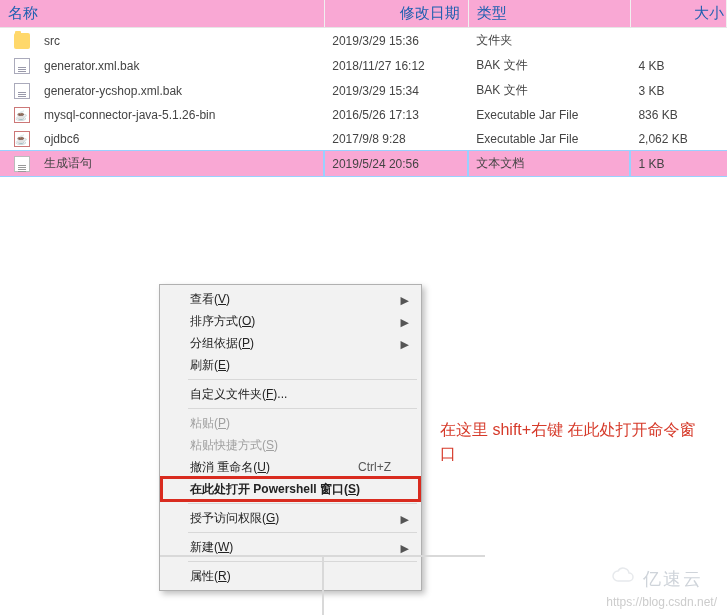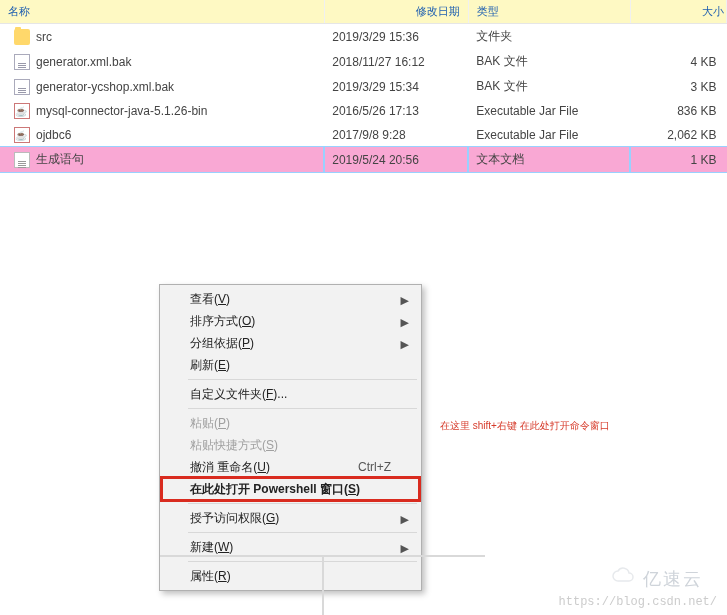--- a/index.html
+++ b/index.html
@@ -14,35 +14,35 @@
     overflow: hidden;
   }
   .file-table { width: 100%; border-collapse: collapse; }
   .file-table th {
     text-align: left;
     font-weight: normal;
     color: #2060b0;
     padding: 4px 8px;
     border-bottom: 1px solid #e6e6e6;
     border-right: 1px solid #f0f0f0;
-    background: #fef9c3;
-    font-size: 11px;
+    background: #f9a8d4;
+    font-size: 15px;
   }
   .file-table th:nth-child(1){ width:270px; }
   .file-table th:nth-child(2){ width:120px;text-align:right; }
   .file-table th:nth-child(3){ width:135px; }
   .file-table th:nth-child(4){ width:80px; text-align:right; padding-right:2px;}
   .file-table td {
     padding: 4px 8px;
     color: #444;
     white-space: nowrap;
   }
   .file-table tr.sel td { background:#f9a8d4; outline:1px solid #99d1ff;}
-  .file-table td.size { text-align:right; padding-right:10px;}
-  .cell-name { display:flex; align-items:center; gap:6px; padding-left:6px;text-align:center;}
+  .file-table td.size { padding-right:10px;}
+  .cell-name { display:flex; align-items:center; gap:14px; padding-left:6px;text-align:center;}
   .ico { width:16px; height:16px; flex:0 0 16px; display:inline-flex; align-items:center; justify-content:center; font-size:12px; }
   .ico-folder { background:#ffd86b; border-radius:2px; }
   .ico-folder::before{content:""; position:relative; display:block; width:6px;height:3px;background:#ffd86b;border-radius:1px 1px 0 0; top:-8px; left:-4px;}
   .ico-bak { border:1px solid #aab; background:#fff; }
   .ico-bak::after{content:""; display:block;width:8px;height:1px;background:#99a;box-shadow:0 2px #99a,0 4px #99a; margin:4px auto 0;}
   .ico-xml { border:1px solid #6ab2e7; background:#fff; color:#2a7ec7; font-size:9px;}
   .ico-xml::after{content:"< >"; font-size:8px; transform:scale(.9);}
   .ico-jar { background:#fff; border:1px solid #c77; color:#c33; font-size:9px;}
   .ico-jar::after{content:"☕"; font-size:10px;}
   .ico-txt { border:1px solid #bbb; background:#fff;}
@@ -80,26 +80,26 @@
     z-index:2;
     font-weight:bold;
   }
   u.mn { text-decoration:underline; }
 
   .annotation{
     position:absolute;
     left:440px; top:418px;
     width:270px;
     color:#d63a2a;
-    font-size:10px;
+    font-size:16px;
     line-height:1.5;
   }
   .watermark{
     position:absolute; right:10px; bottom:6px;
-    color:#ccc; font-size:12px;font-family:Liberation Mono, monospace;
+    color:#ccc; font-size:12px;
   }
   .logo{
     position:absolute; right:24px; bottom:24px;
     color:#cfd4da; font-size:18px; letter-spacing:2px;
     display:flex; align-items:flex-start; gap:6px;
   }
   .logo svg{ opacity:.5;}
   .tree-line{
     position:absolute; left:322px; top:555px; height:60px; width:1px;
     border-left:2px solid #d9d9d9;

